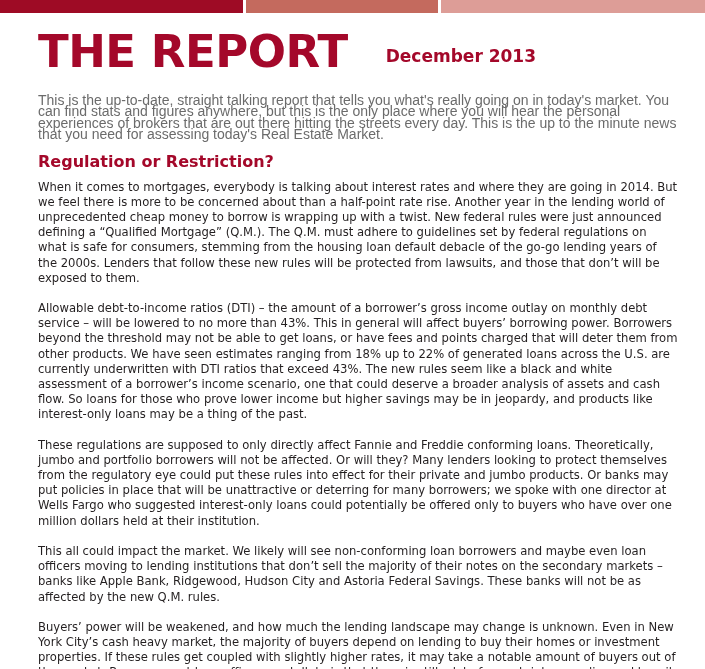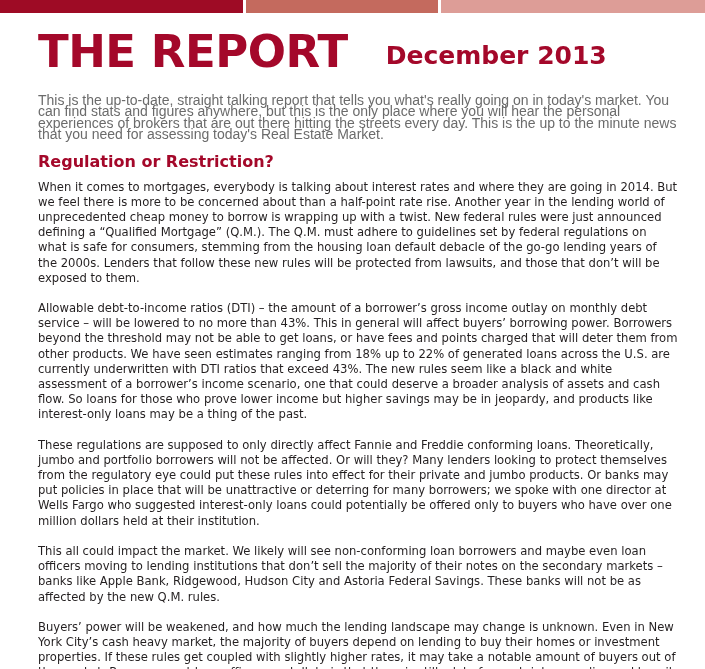--- a/index.html
+++ b/index.html
@@ -49,21 +49,21 @@
     font-weight: bold;
     font-size: 45px;
     line-height: 46px;
     letter-spacing: -0.5px;
     color: #a4082a;
     white-space: nowrap;
   }
   .masthead-date {
     font-family: "DejaVu Sans", sans-serif;
     font-weight: bold;
-    font-size: 25px;
+    font-size: 17px;
     line-height: 28px;
     color: #a4082a;
     margin-left: 38px;
     margin-bottom: 5px;
     white-space: nowrap;
   }
 
   
   .tagline {
     margin-top: 20px;

